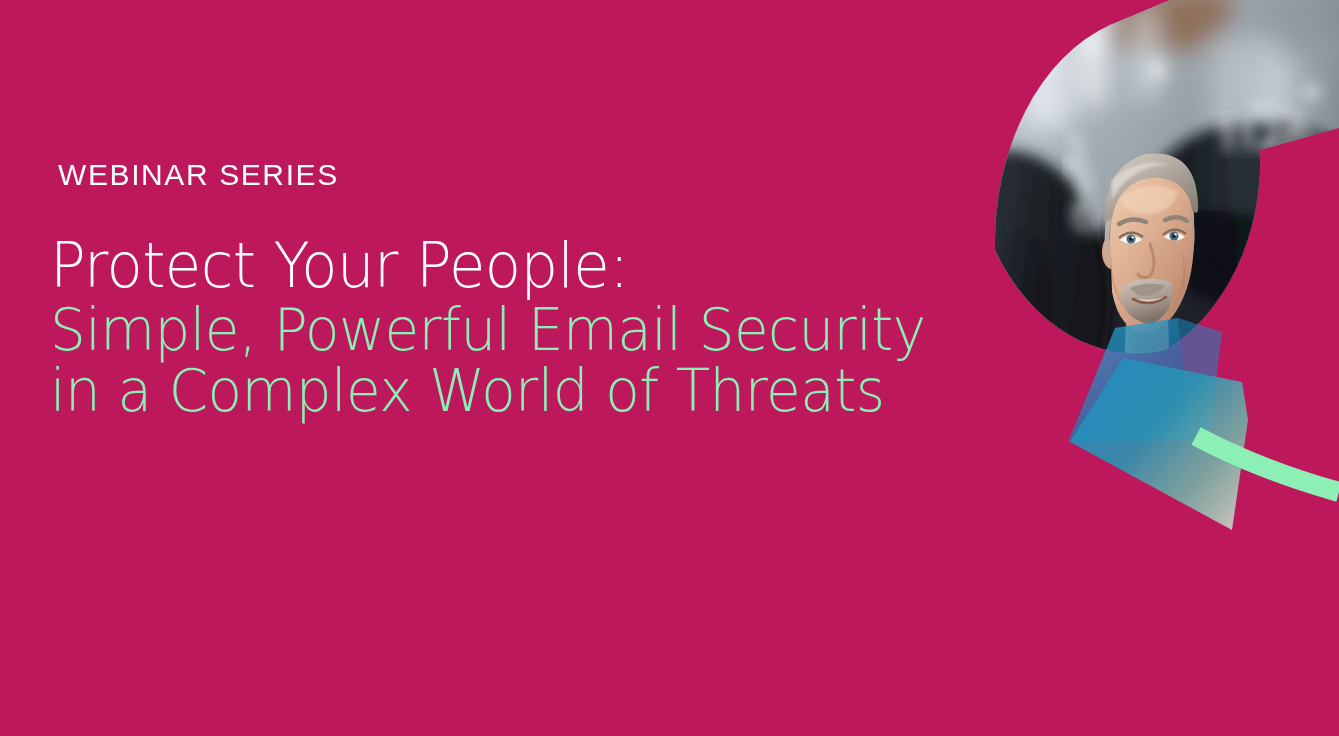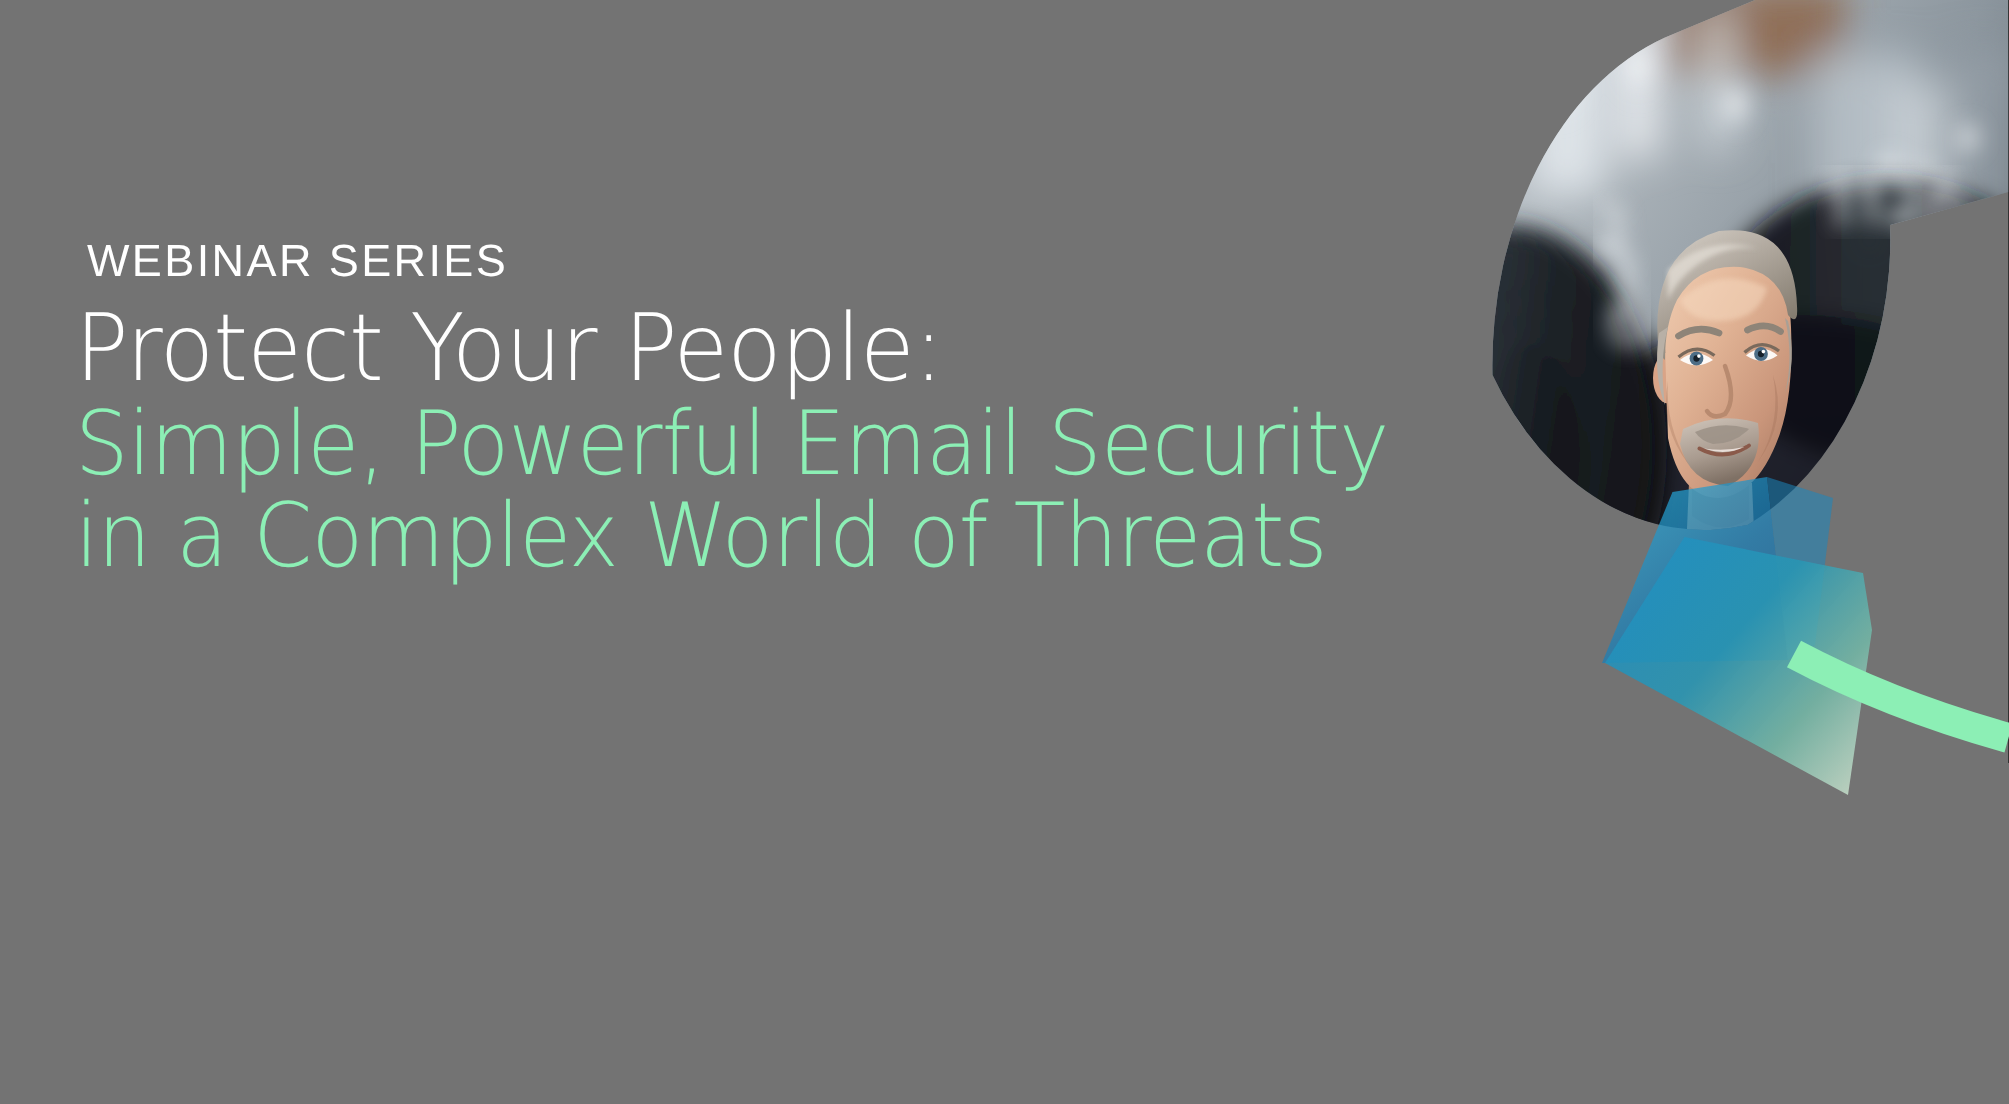--- a/index.html
+++ b/index.html
@@ -13,21 +13,21 @@
     overflow: hidden;
     font-family: "Liberation Sans", "DejaVu Sans", sans-serif;
     position: relative;
   }
 
   #slide {
     position: absolute;
     inset: 0;
     width: 1339px;
     height: 736px;
-    background: #737373;
+    background: #be185d;
     overflow: hidden;
   }
 
   
   #text-block {
     position: absolute;
     left: 50px;
     top: 160px;
     width: 900px;
   }
@@ -37,21 +37,21 @@
     font-size: 30px;
     font-weight: 400;
     color: #ffffff;
     letter-spacing: 1.6px;
     line-height: 1.0;
     margin: 0 0 0 8px;
     white-space: nowrap;
   }
 
   #headline {
-    margin: 10px 0 0 0;
+    margin: 44px 0 0 0;
     padding: 0;
     line-height: 1.03;
   }
 
   .hl-line {
     display: block;
     font-family: "DejaVu Sans", "Liberation Sans", sans-serif;
     font-weight: 300;
     white-space: nowrap;
     letter-spacing: -0.6px;

